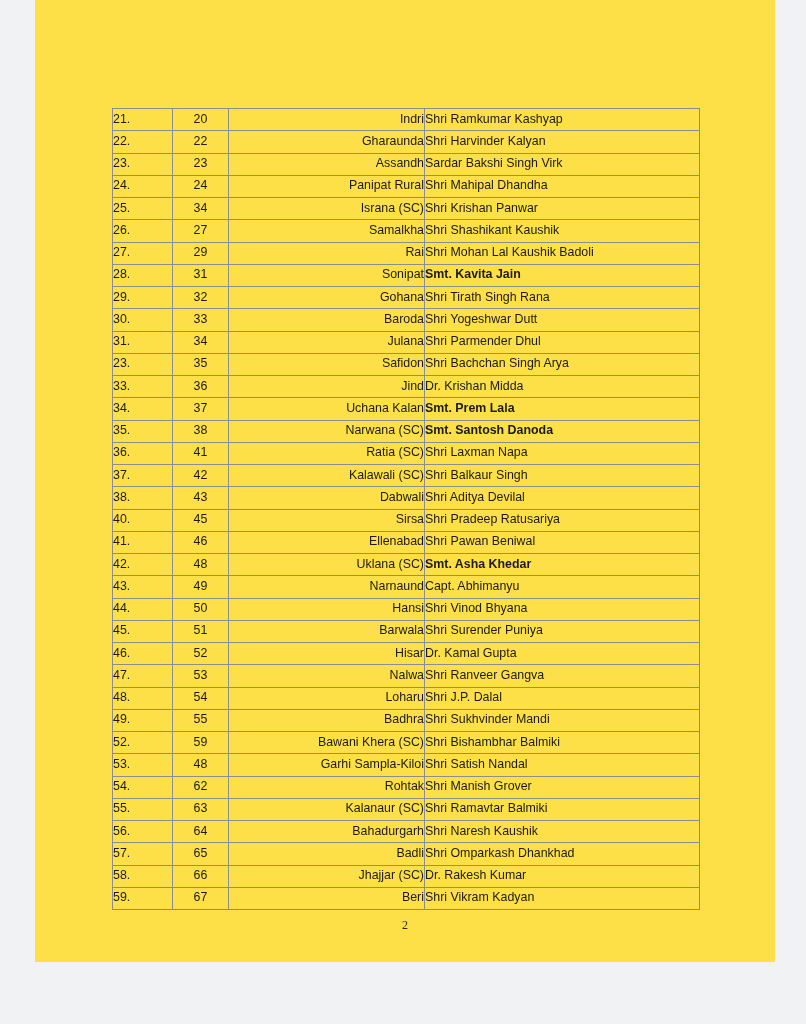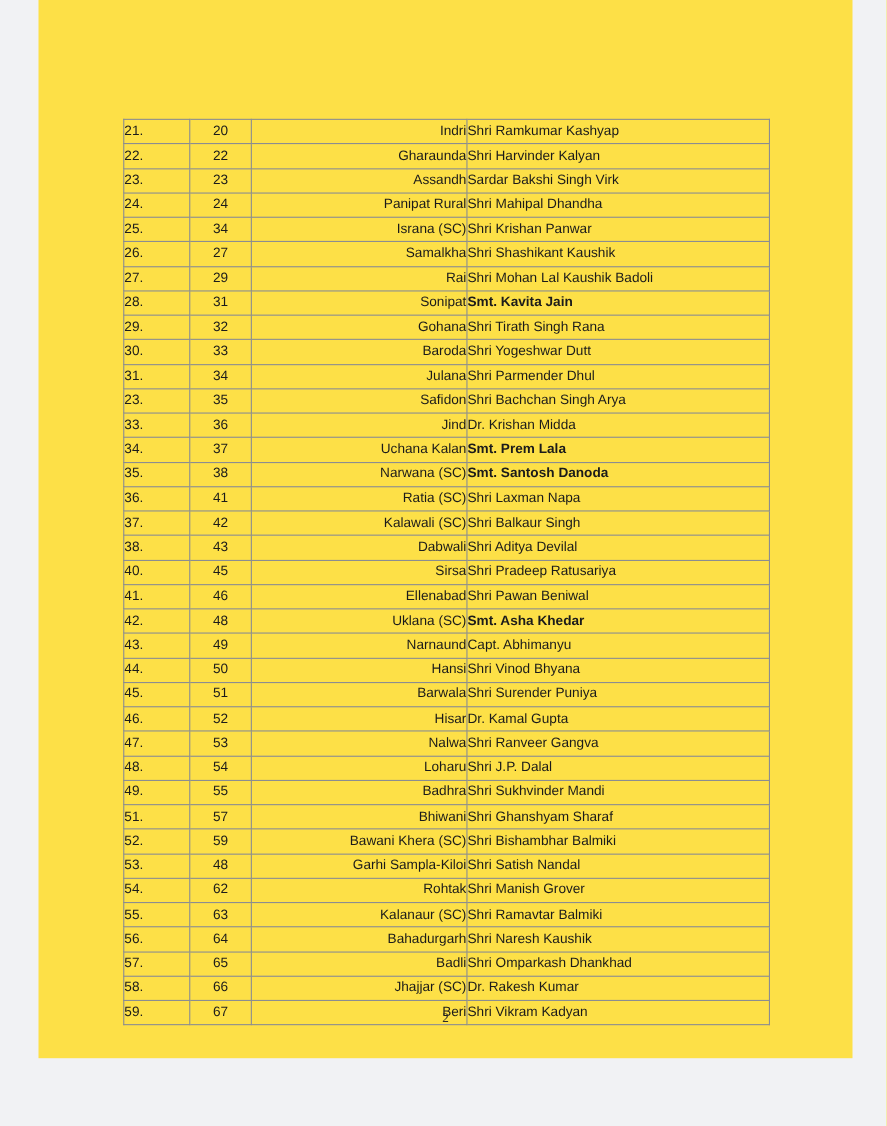--- a/index.html
+++ b/index.html
@@ -256,26 +256,20 @@
             <td class="const">Loharu</td>
             <td class="cand">Shri J.P. Dalal</td>
           </tr>
           <tr>
             <td class="sno">49.</td>
             <td class="acno">55</td>
             <td class="const">Badhra</td>
             <td class="cand">Shri Sukhvinder Mandi</td>
           </tr>
           <tr>
-            <td class="sno">51.</td>
-            <td class="acno">57</td>
-            <td class="const">Bhiwani</td>
-            <td class="cand">Shri Ghanshyam Sharaf</td>
-          </tr>
-          <tr>
             <td class="sno">52.</td>
             <td class="acno">59</td>
             <td class="const">Bawani Khera (SC)</td>
             <td class="cand">Shri Bishambhar Balmiki</td>
           </tr>
           <tr>
             <td class="sno">53.</td>
             <td class="acno">48</td>
             <td class="const">Garhi Sampla-Kiloi</td>
             <td class="cand">Shri Satish Nandal</td>

